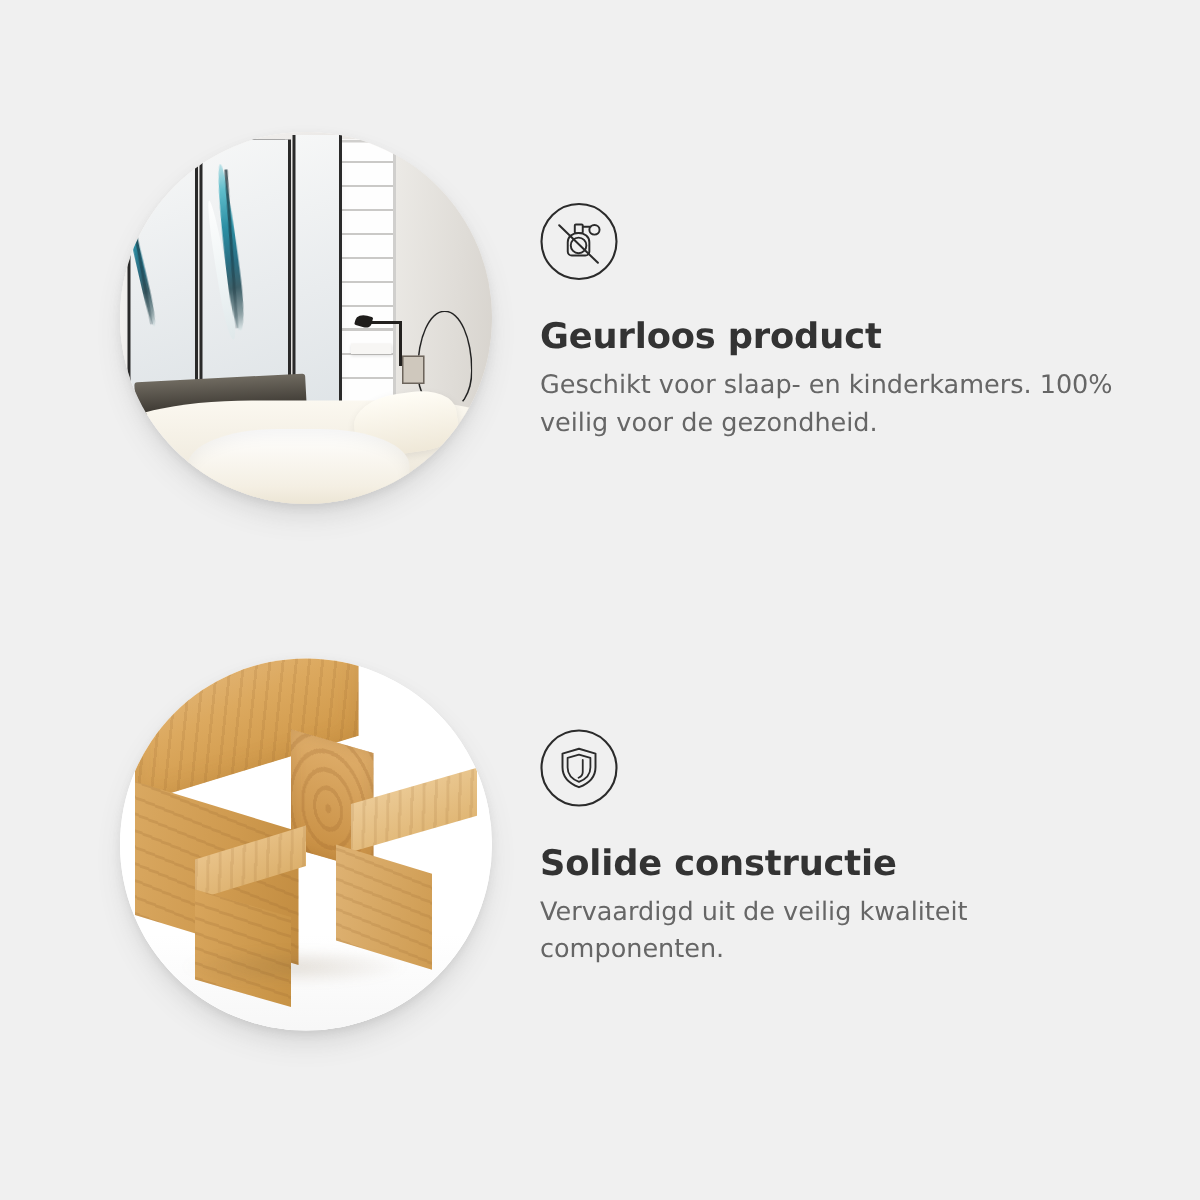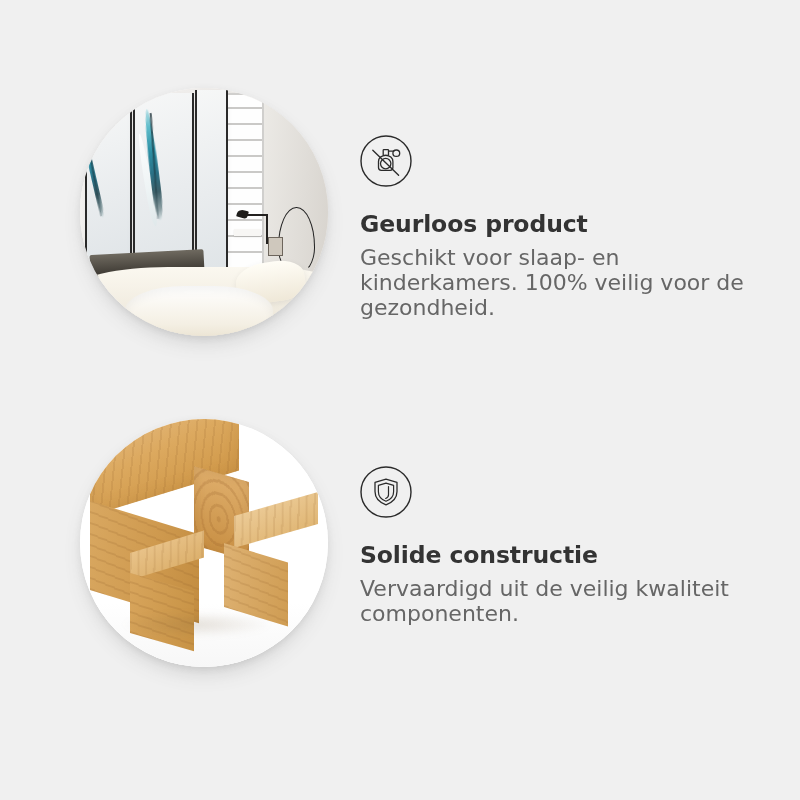--- a/index.html
+++ b/index.html
@@ -26,21 +26,21 @@
 
   
   .feature-row {
     position: absolute;
     left: 0;
     width: 800px;
     height: 360px;
     display: block;
   }
   #row-scent   { top: 33px; }
-  #row-solid   { top: 364px; }
+  #row-solid   { top: 384px; }
 
   
   .photo-wrap {
     position: absolute;
     left: 80px;
     top: 55px;
     width: 248px;
     height: 248px;
   }
   .photo-circle {
@@ -378,21 +378,21 @@
     color: #333333;
     letter-spacing: -0.1px;
     white-space: nowrap;
   }
   .feature-desc {
     position: absolute;
     left: 0;
     top: 212px;
     margin: 0;
     width: 386px;
-    font-size: 22px;
+    font-size: 17px;
     font-weight: 400;
     line-height: 25px;
     color: #666666;
   }
 </style>
 </head>
 <body>
 
 <div class="page">
 

